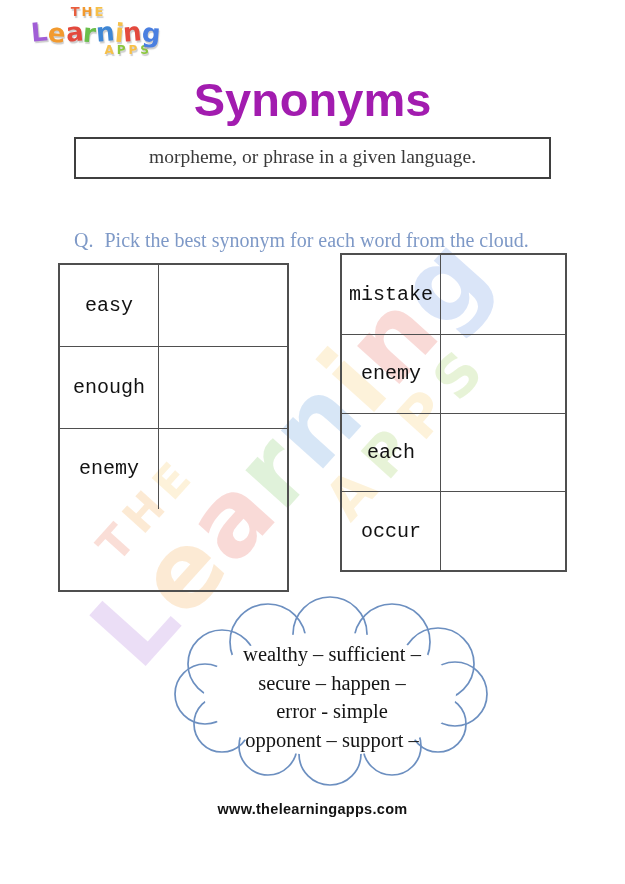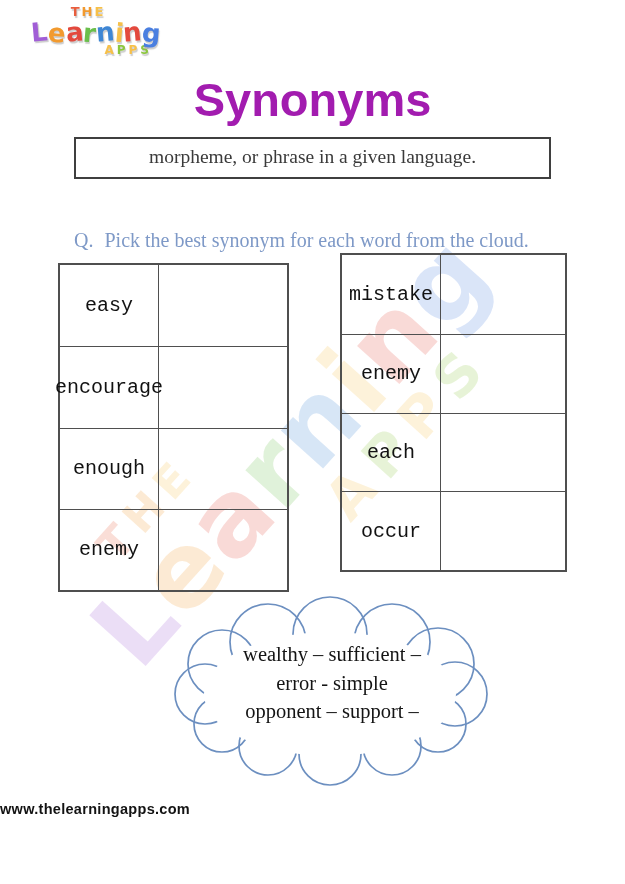--- a/index.html
+++ b/index.html
@@ -54,21 +54,21 @@
   
   .cloud{position:absolute;left:158px;top:592px;width:348px;height:212px;text-decoration:underline;}
   .cloud svg{position:absolute;left:0;top:0;}
   .cloud-fillc{fill:#ffffff;stroke:none;}
   .cloud-ring{fill:none;stroke:var(--c-cloud_stroke,#6c8fc0);stroke-width:1.7;}
   .cloud-cover{fill:#ffffff;stroke:none;}
   .cloud-text{position:absolute;left:0;right:0;top:48px;text-align:center;
               font-size:20.5px;line-height:28.5px;color:#141414;}
 
   
-  .footer{position:absolute;left:0;right:0;top:801px;
+  .footer{position:absolute;left:0;right:0;top:801px;text-align:center;
           font-family:"Liberation Sans",sans-serif;font-weight:bold;font-size:14.5px;
           color:var(--c-footer_text,#111);letter-spacing:0.3px;}
 </style>
 </head>
 <body>
 
 <div class="page">
 
   <div class="logo">
     <span class="line the"><span style="color: rgb(232, 93, 61);">T</span><span style="color: rgb(242, 154, 46);">H</span><span style="color: rgb(246, 192, 74);">E</span></span>
@@ -88,24 +88,20 @@
     <div>morpheme, or phrase in a given language.</div>
   </div>
 
   <div class="question">
     <span>Q.</span><span class="qtext">Pick the best synonym for each word from the cloud.</span>
   </div>
 
   <div class="wtable t-left">
     <div class="wrow">
       <div class="wcell-word">easy</div>
-      <div class="wcell-answer"></div>
-    </div>
-    <div class="wrow">
-      <div class="wcell-word">encourage</div>
       <div class="wcell-answer"></div>
     </div>
     <div class="wrow">
       <div class="wcell-word">enough</div>
       <div class="wcell-answer"></div>
     </div>
     <div class="wrow">
       <div class="wcell-word">enemy</div>
       <div class="wcell-answer"></div>
     </div>
@@ -157,20 +153,21 @@
           <circle cx="64" cy="132" r="28"></circle>
         <circle cx="110" cy="154" r="29"></circle>
           <circle cx="172" cy="162" r="31"></circle>
         <circle cx="234" cy="154" r="29"></circle>
           <circle cx="280" cy="132" r="28"></circle>
       </g>
       <ellipse class="cloud-cover" cx="172" cy="102" rx="126" ry="62"></ellipse>
     </svg>
     <div class="cloud-text">
       <div>wealthy – sufficient –</div>
+      <div>secure – happen –</div>
       <div>error - simple</div>
       <div>opponent – support –</div>
     </div>
   </div>
 
   <div class="footer">www.thelearningapps.com</div>
 
 </div>
 
 </body></html>

